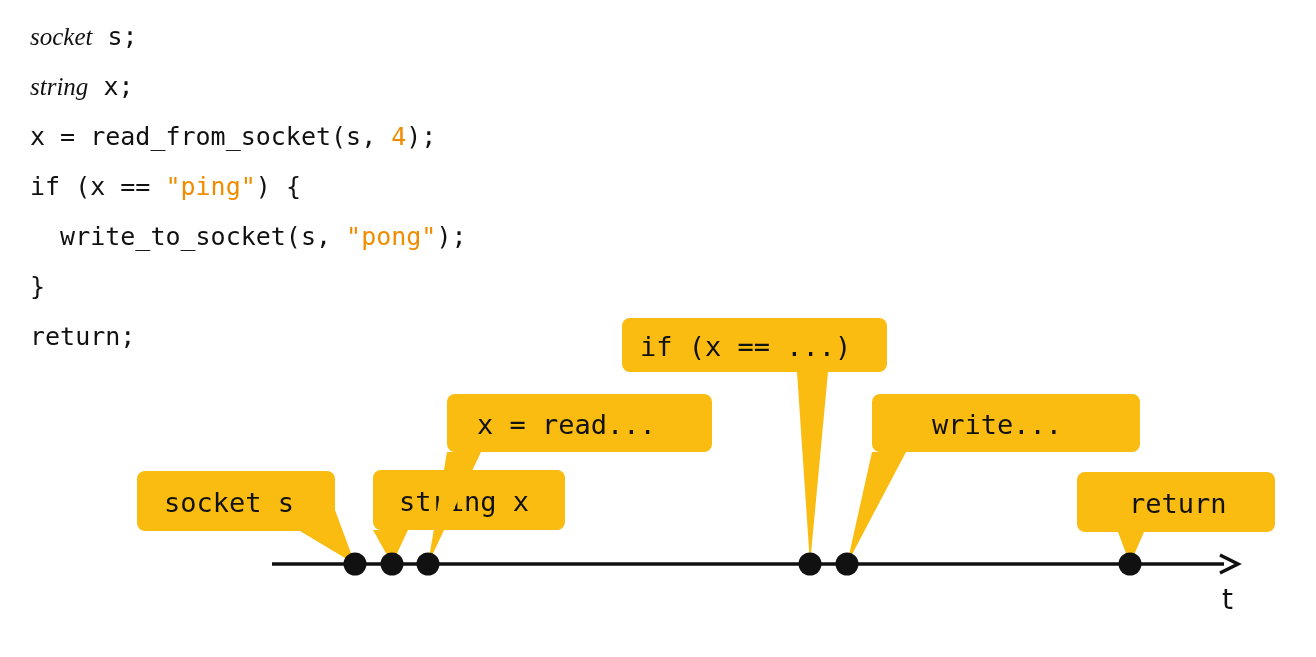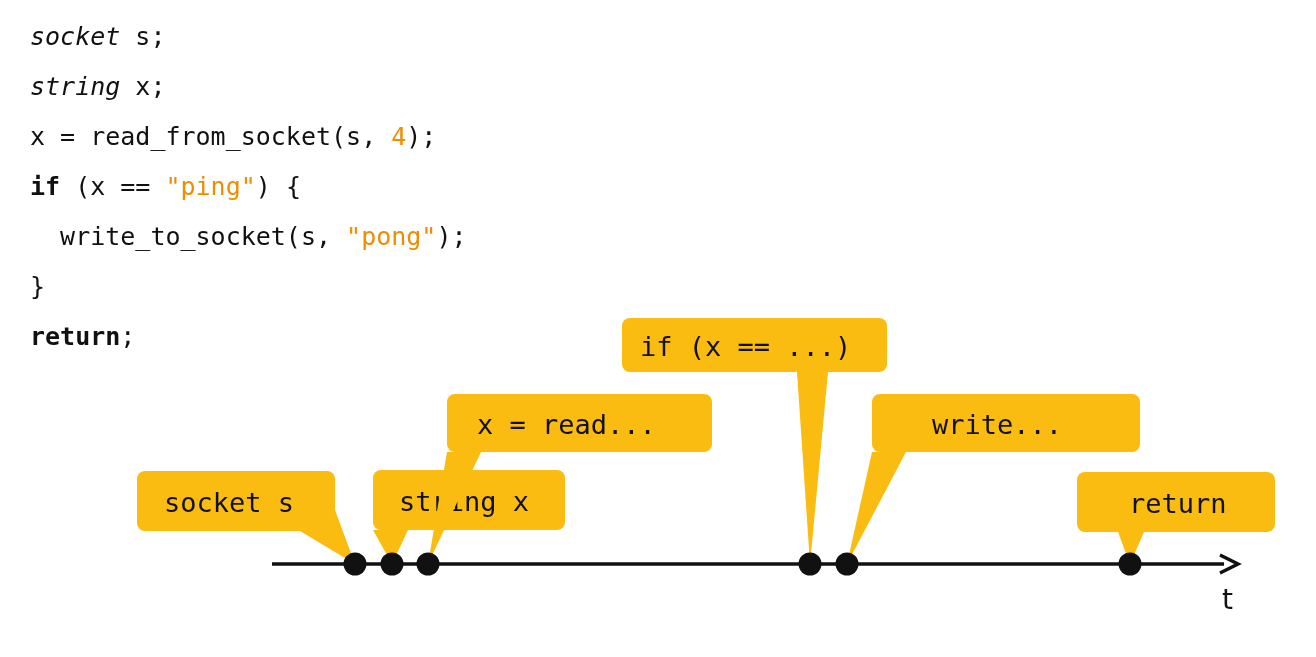--- a/index.html
+++ b/index.html
@@ -26,22 +26,22 @@
     left: 30px;
     top: 12px;
     font-family: "DejaVu Sans Mono", monospace;
     font-size: 25px;
     line-height: 50px;
     color: #111111;
     white-space: pre;
     letter-spacing: 0px;
   }
   .code-line { display: block; height: 50px; }
-  .tok-type { font-style: italic; }
-  .tok-kw { font-weight: bold; }
+  .tok-type { font-style: italic; font-family: Liberation Serif, serif; }
+  .tok-kw { font-weight: normal; }
   .tok-str { color: #F08C00; }
   .tok-num { color: #F08C00; }
   .axis-label {
     position: absolute;
     font-family: "DejaVu Sans", sans-serif;
     font-size: 28px;
     color: #111111;
   }
   svg { display: block; }
   .callout-text {

